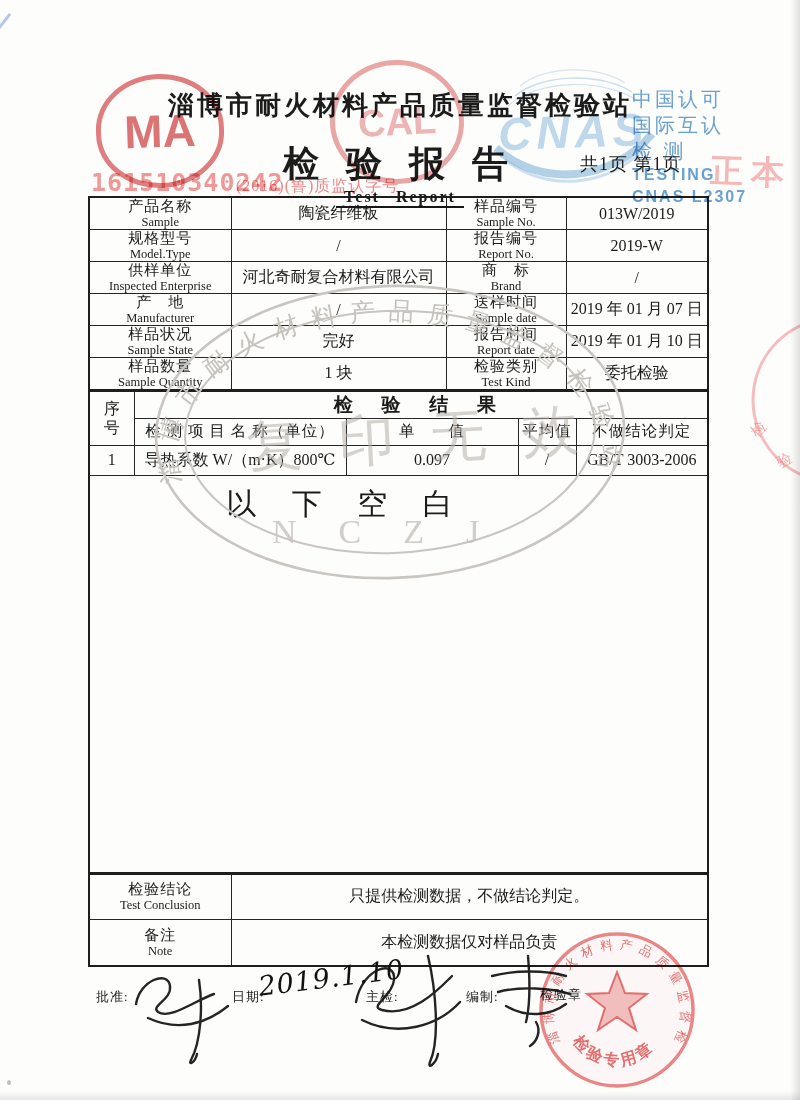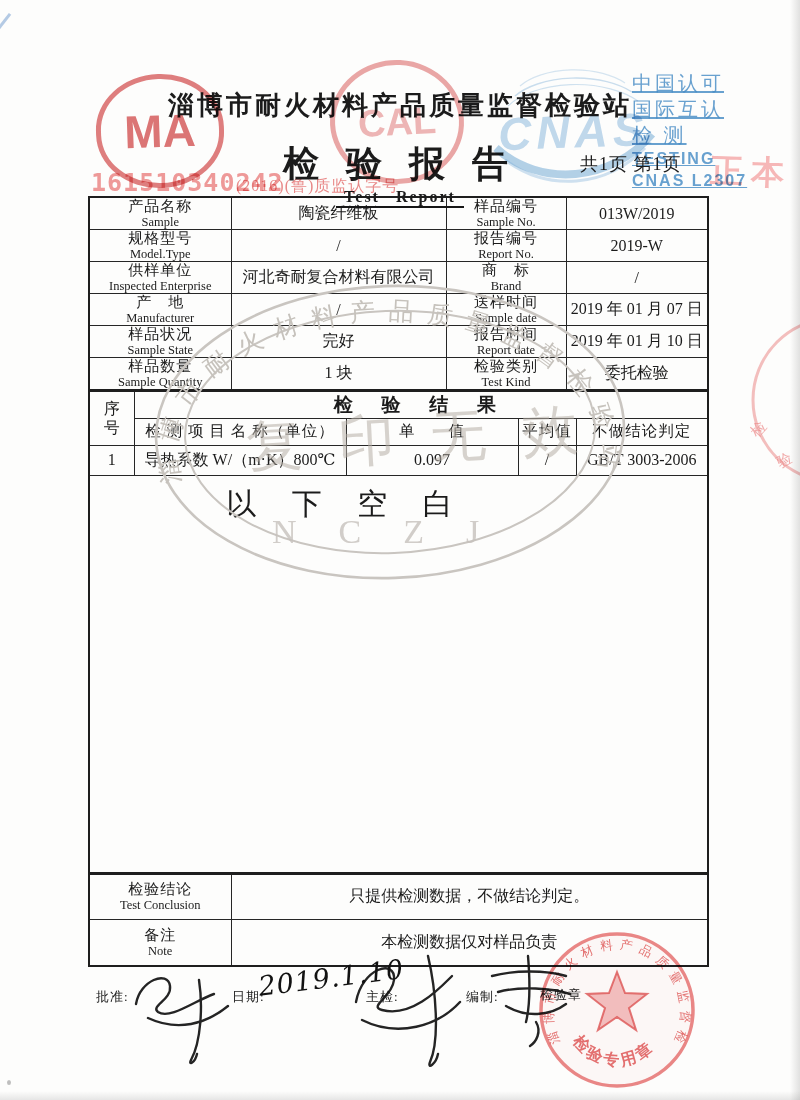--- a/index.html
+++ b/index.html
@@ -21,21 +21,21 @@
   .zhengben{left:710px;top:150px;font-size:33px;color:rgba(242,128,128,0.55);letter-spacing:8px;transform:rotate(2deg);font-weight:bold;}
   
   .stamp{mix-blend-mode:multiply;}
   .ma-stamp{left:96px;top:74px;width:118px;height:104px;border:5px solid rgba(213,84,84,0.75);
         border-radius:52%/50%;transform:rotate(-2deg);display:flex;align-items:center;justify-content:center;}
   .ma-stamp span{font-family:"Liberation Sans",sans-serif;font-size:46px;font-weight:bold;color:rgba(213,84,84,0.8);}
   .cal-stamp{left:330px;top:60px;width:124px;height:114px;border:5px solid rgba(219,95,95,0.55);
         border-radius:50%;transform:rotate(3deg);display:flex;align-items:center;justify-content:center;}
   .cal-stamp span{font-family:"Liberation Sans",sans-serif;font-size:38px;font-weight:bold;color:rgba(219,95,95,0.45);transform:rotate(-6deg);}
   
-  .cnas-block{left:632px;top:70px;width:130px;color:rgba(72,142,200,0.82);filter:blur(0.3px);text-decoration:underline;}
+  .cnas-block{left:632px;top:86px;width:130px;color:rgba(72,142,200,0.82);filter:blur(0.3px);}
   .cnas-block .l{display:block;font-size:20px;letter-spacing:3px;line-height:26px;font-family:"Liberation Sans",sans-serif;}
   .cnas-block .e{display:block;font-size:16px;letter-spacing:2px;line-height:22px;font-family:"Liberation Sans",sans-serif;font-weight:bold;}
   
   .tables{left:88px;top:196px;width:623px;}
   table{border-collapse:collapse;table-layout:fixed;width:619px;}
   table.t2,table.t3{margin-top:-1.5px;}
   td{border:1.5px solid #262626;padding:0;text-align:center;vertical-align:middle;overflow:hidden;}
   .t1,.t2,.t3{border:2px solid #1e1e1e;}
   .lbl .zh{display:block;font-size:15px;line-height:17px;letter-spacing:1px;}
   .lbl .en{display:block;font-size:12.5px;line-height:14px;}

